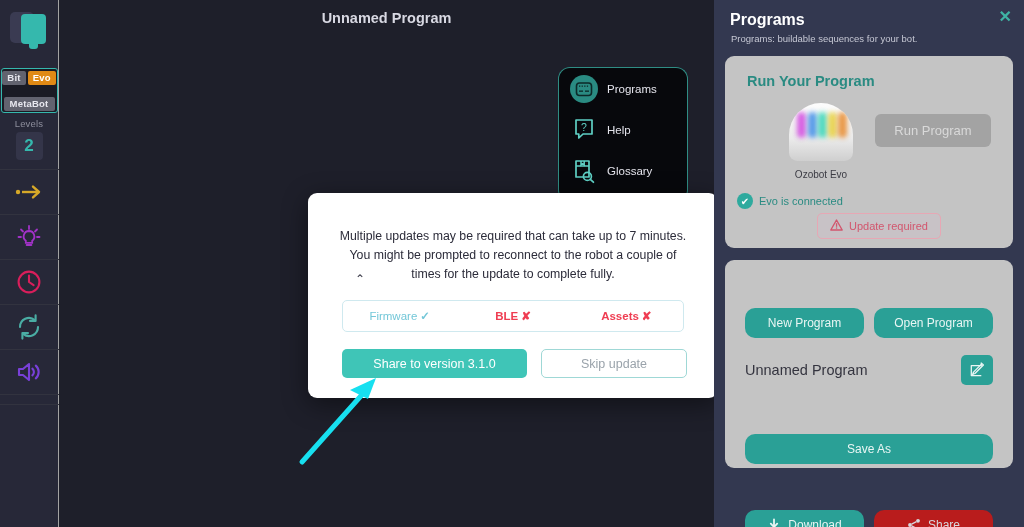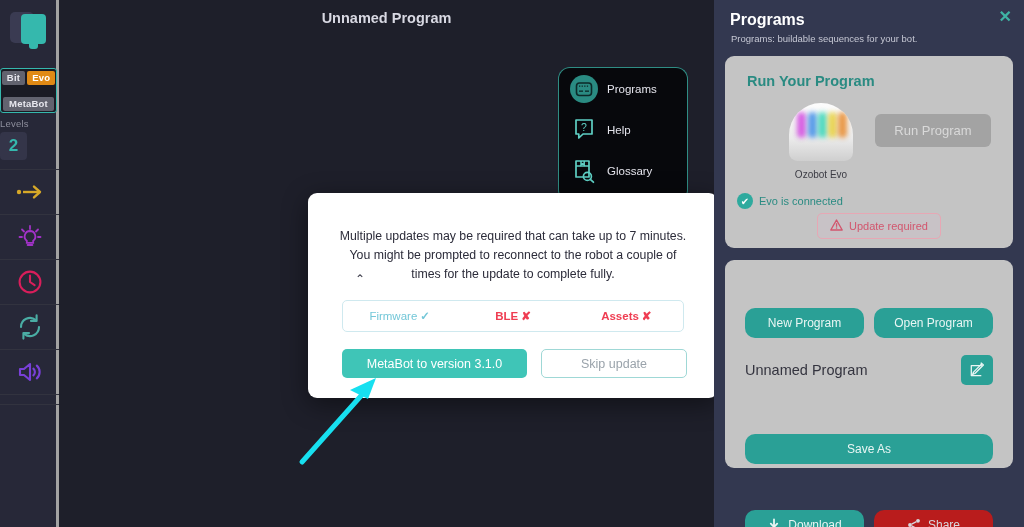--- a/index.html
+++ b/index.html
@@ -9,22 +9,22 @@
     font-family: "Liberation Sans", sans-serif;
     background: #1e1f2a;
   }
   #root { position: relative; width: 1024px; height: 527px; }
 
   
   .sidebar {
     position: absolute; left: 0; top: 0;
     width: 59px; height: 527px;
     background: #272838;
-    border-right: 3px solid #a3a3a3;
-    display: flex; flex-direction: column; 
+    border-right: 1px solid #a3a3a3;
+    display: flex; flex-direction: column; align-items: center;
   }
   .logo-wrap {
     position: relative; width: 59px; height: 59px;
   }
   .logo-back {
     position: absolute; left: 10px; top: 12px;
     width: 24px; height: 31px;
     background: #3a3b52; border-radius: 5px;
   }
   .logo-front {
@@ -419,21 +419,21 @@
       </div>
       <div class="status-cell bad">
         <span>BLE</span><span class="mark">✘</span>
       </div>
       <div class="status-cell bad">
         <span>Assets</span><span class="mark">✘</span>
       </div>
     </div>
 
     <div class="modal-actions">
-      <button class="btn-primary">MetaBot to version 3.1.0</button>
+      <button class="btn-primary">Share to version 3.1.0</button>
       <button class="btn-ghost">Skip update</button>
     </div>
   </div>
 
   <span class="text-cursor">⌃</span>
 
   <div class="annot">
     <svg width="110" height="100" viewBox="0 0 110 100">
       <line x1="14" y1="94" x2="80" y2="20" stroke="#17e0f0" stroke-width="5" stroke-linecap="round"></line>
       <polygon points="88,10 62,22 80,31" fill="#17e0f0"></polygon>

